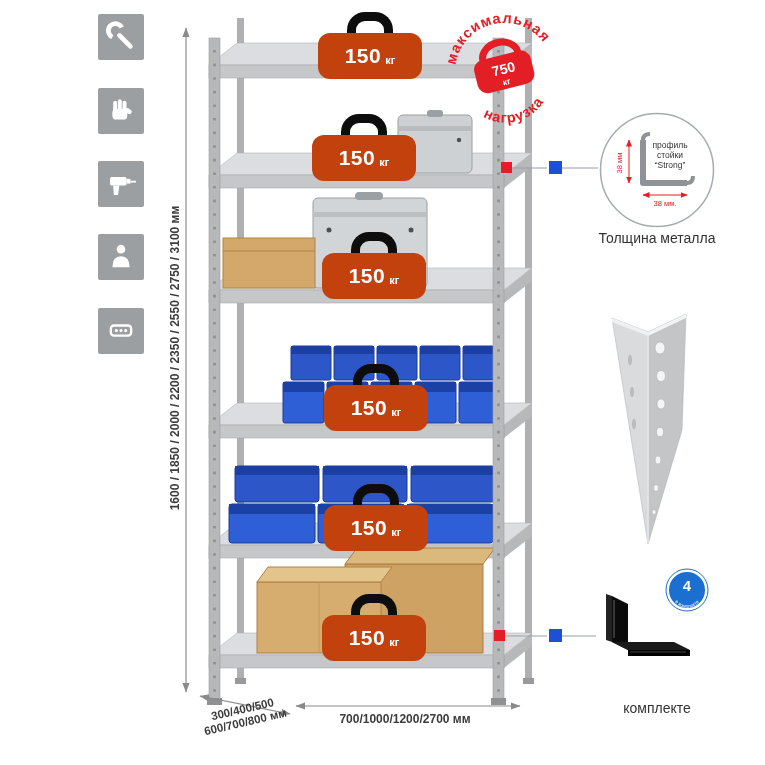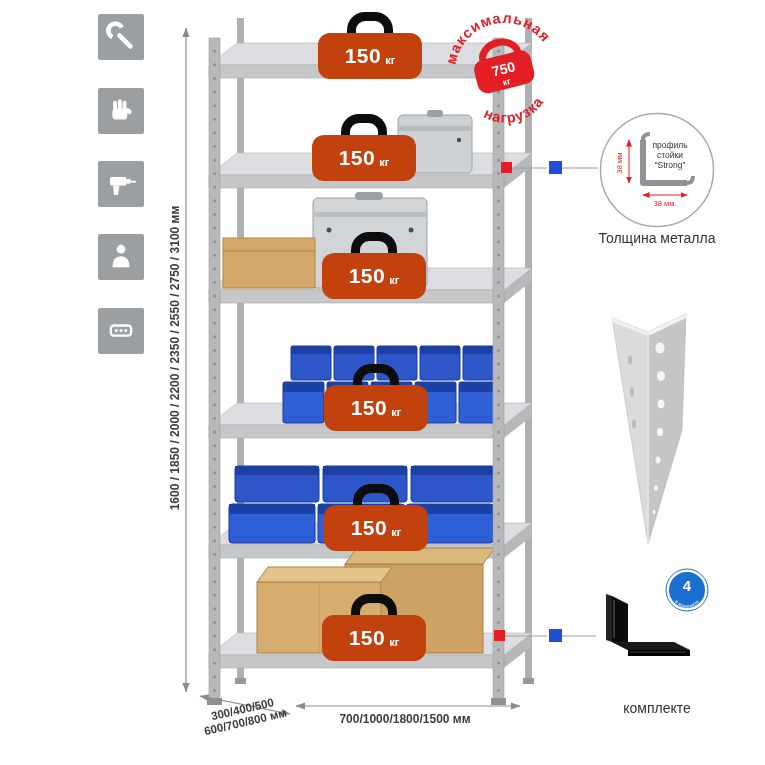--- a/index.html
+++ b/index.html
@@ -267,21 +267,21 @@
     <rect x="501" y="162" width="11" height="11" fill="#e31e24"></rect>
     <rect x="549" y="161" width="13" height="13" fill="#1f4fd8"></rect>
 
     <line x1="502" y1="636" x2="547" y2="636" stroke="#9aa0a6" stroke-width="1.2"></line>
     <line x1="562" y1="636" x2="596" y2="636" stroke="#9aa0a6" stroke-width="1.2"></line>
     <rect x="494" y="630" width="11" height="11" fill="#e31e24"></rect>
     <rect x="549" y="629" width="13" height="13" fill="#1f4fd8"></rect>
   </svg>
 
   <div class="dim-text height-label">1600 / 1850 / 2000 / 2200 / 2350 / 2550 / 2750 / 3100 мм</div>
-  <div class="dim-text width-label">700/1000/1800/1500 мм</div>
+  <div class="dim-text width-label">700/1000/1200/2700 мм</div>
   <div class="dim-text depth-label">
     <div>300/400/500</div>
     <div>600/700/800 мм</div>
   </div>
 
   <svg class="abs" style="left:597px;top:110px" width="120" height="120" viewBox="0 0 120 120">
     <defs>
       <marker id="arrR" markerWidth="8" markerHeight="8" refX="6.5" refY="3.5" orient="auto-start-reverse">
         <path d="M0,0.5 L7,3.5 L0,6.5 z" fill="#e31e24"></path>
       </marker>

